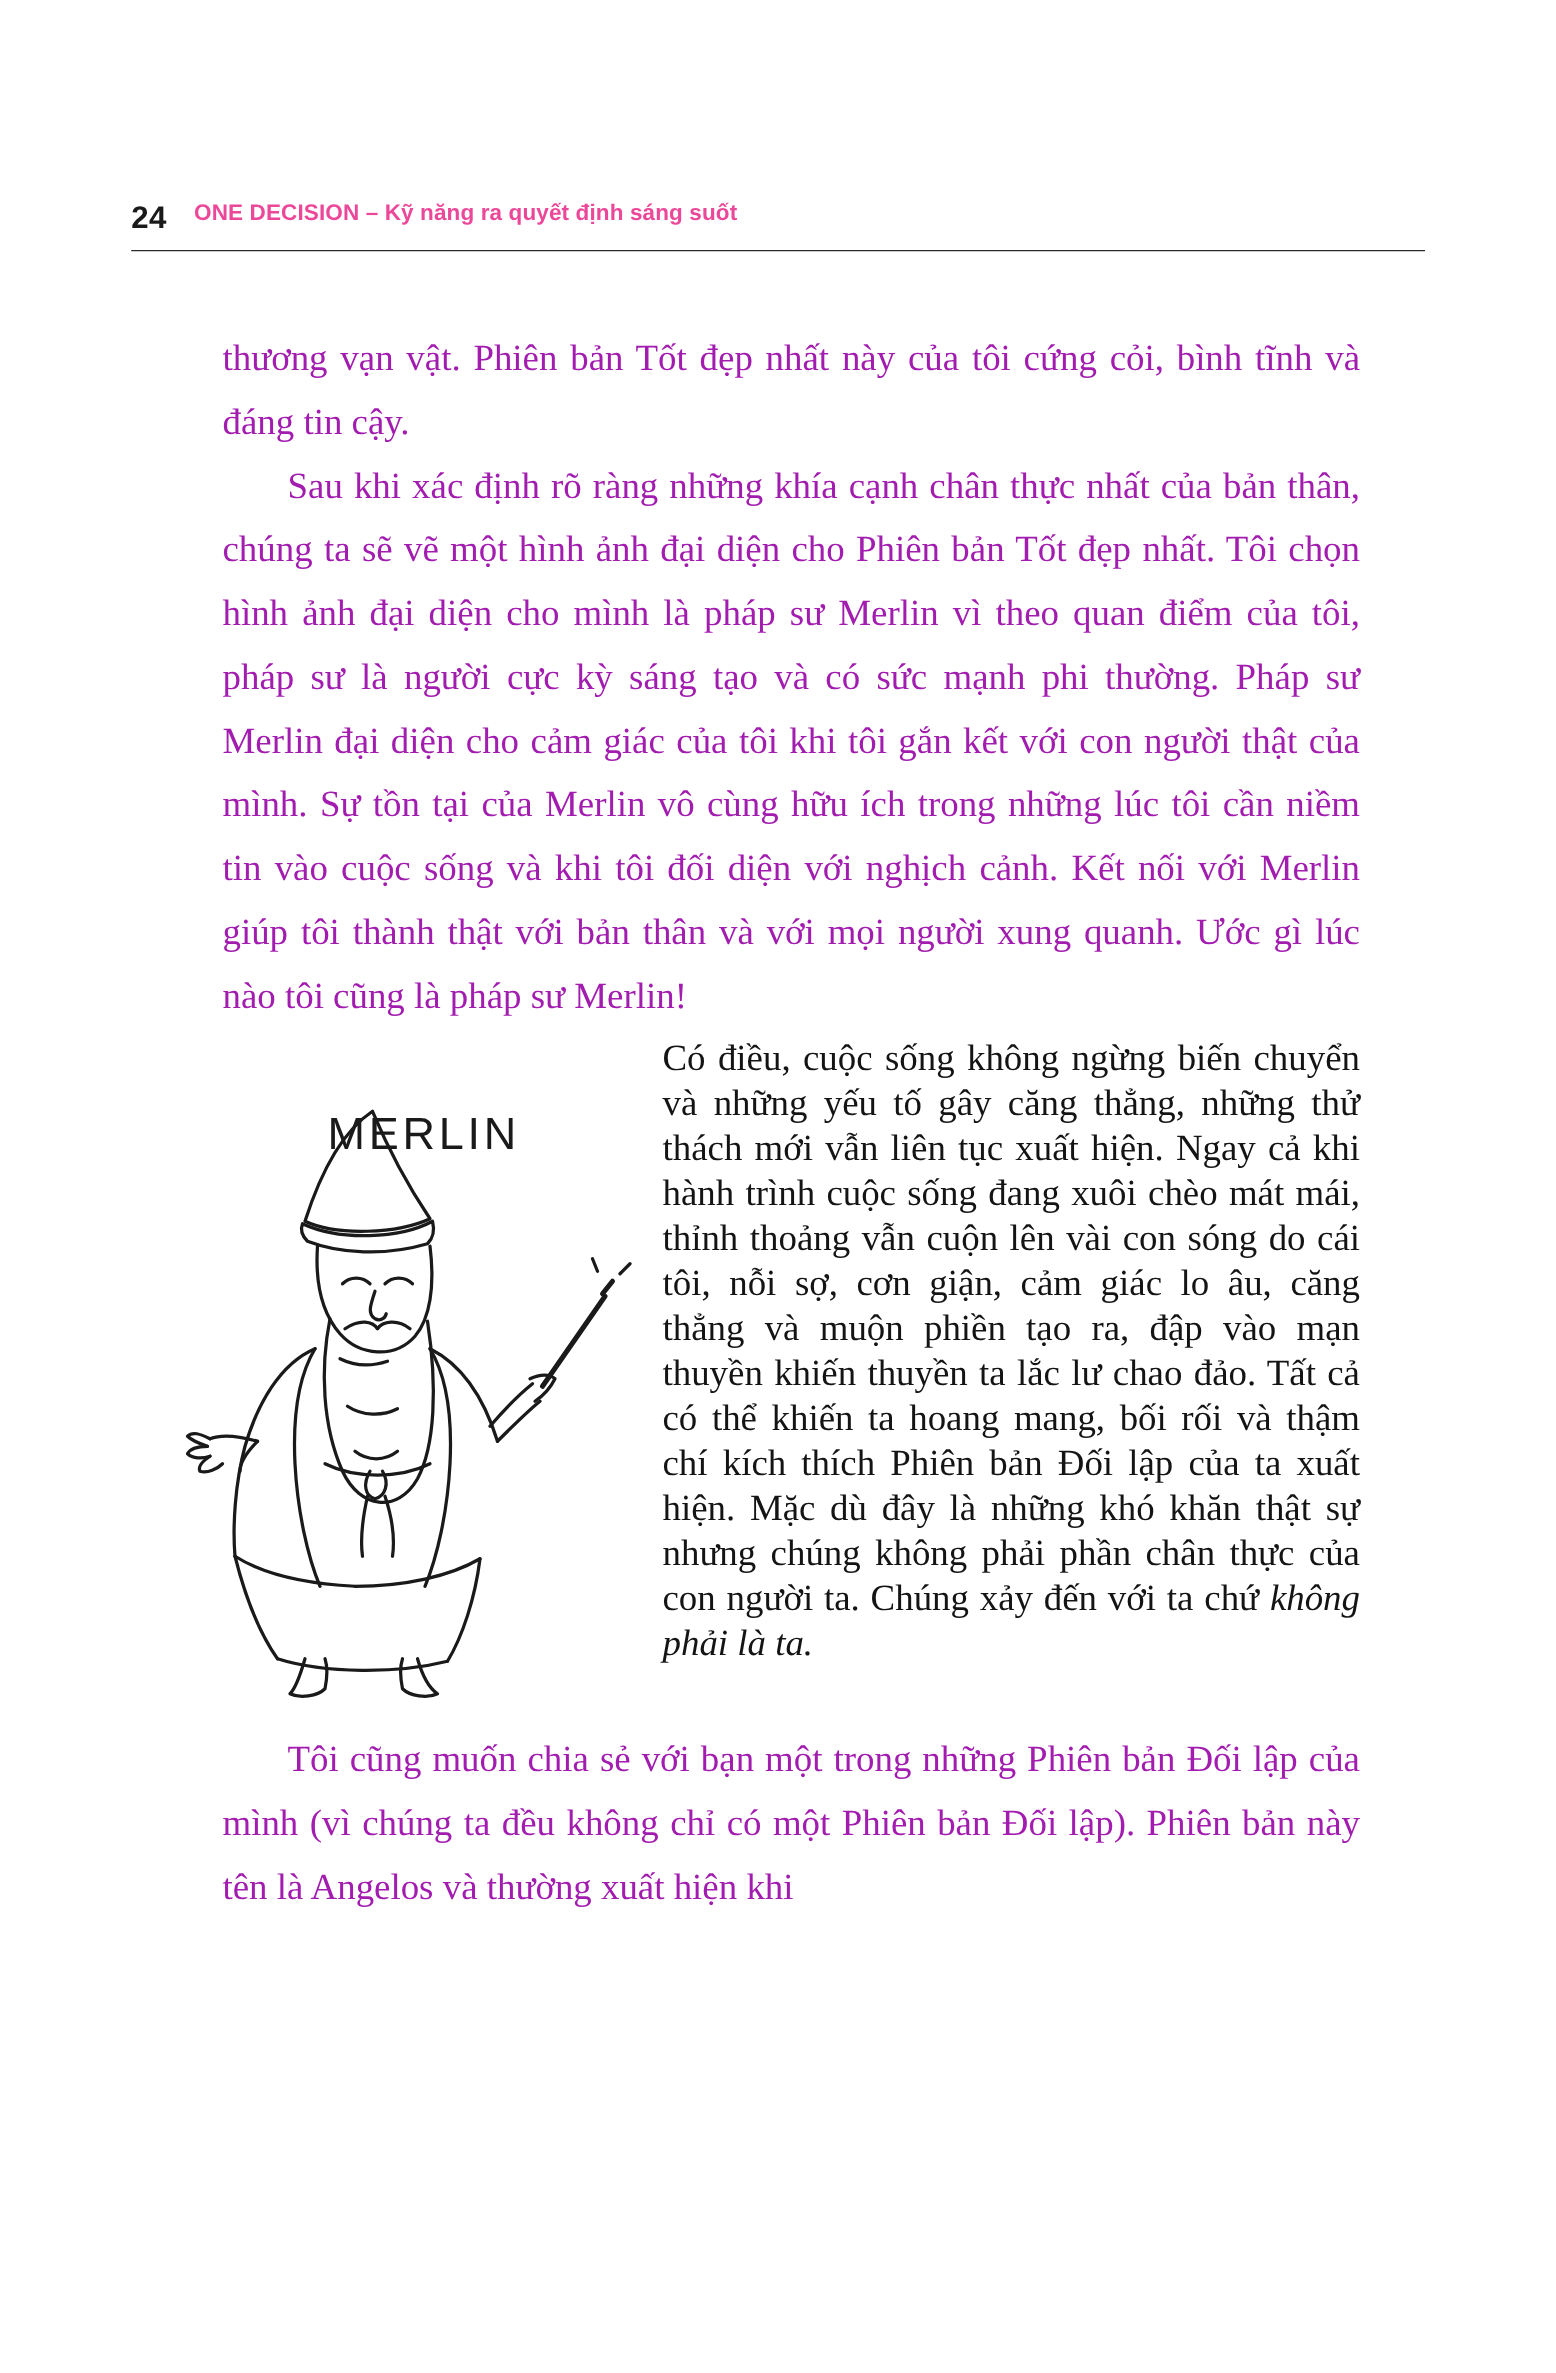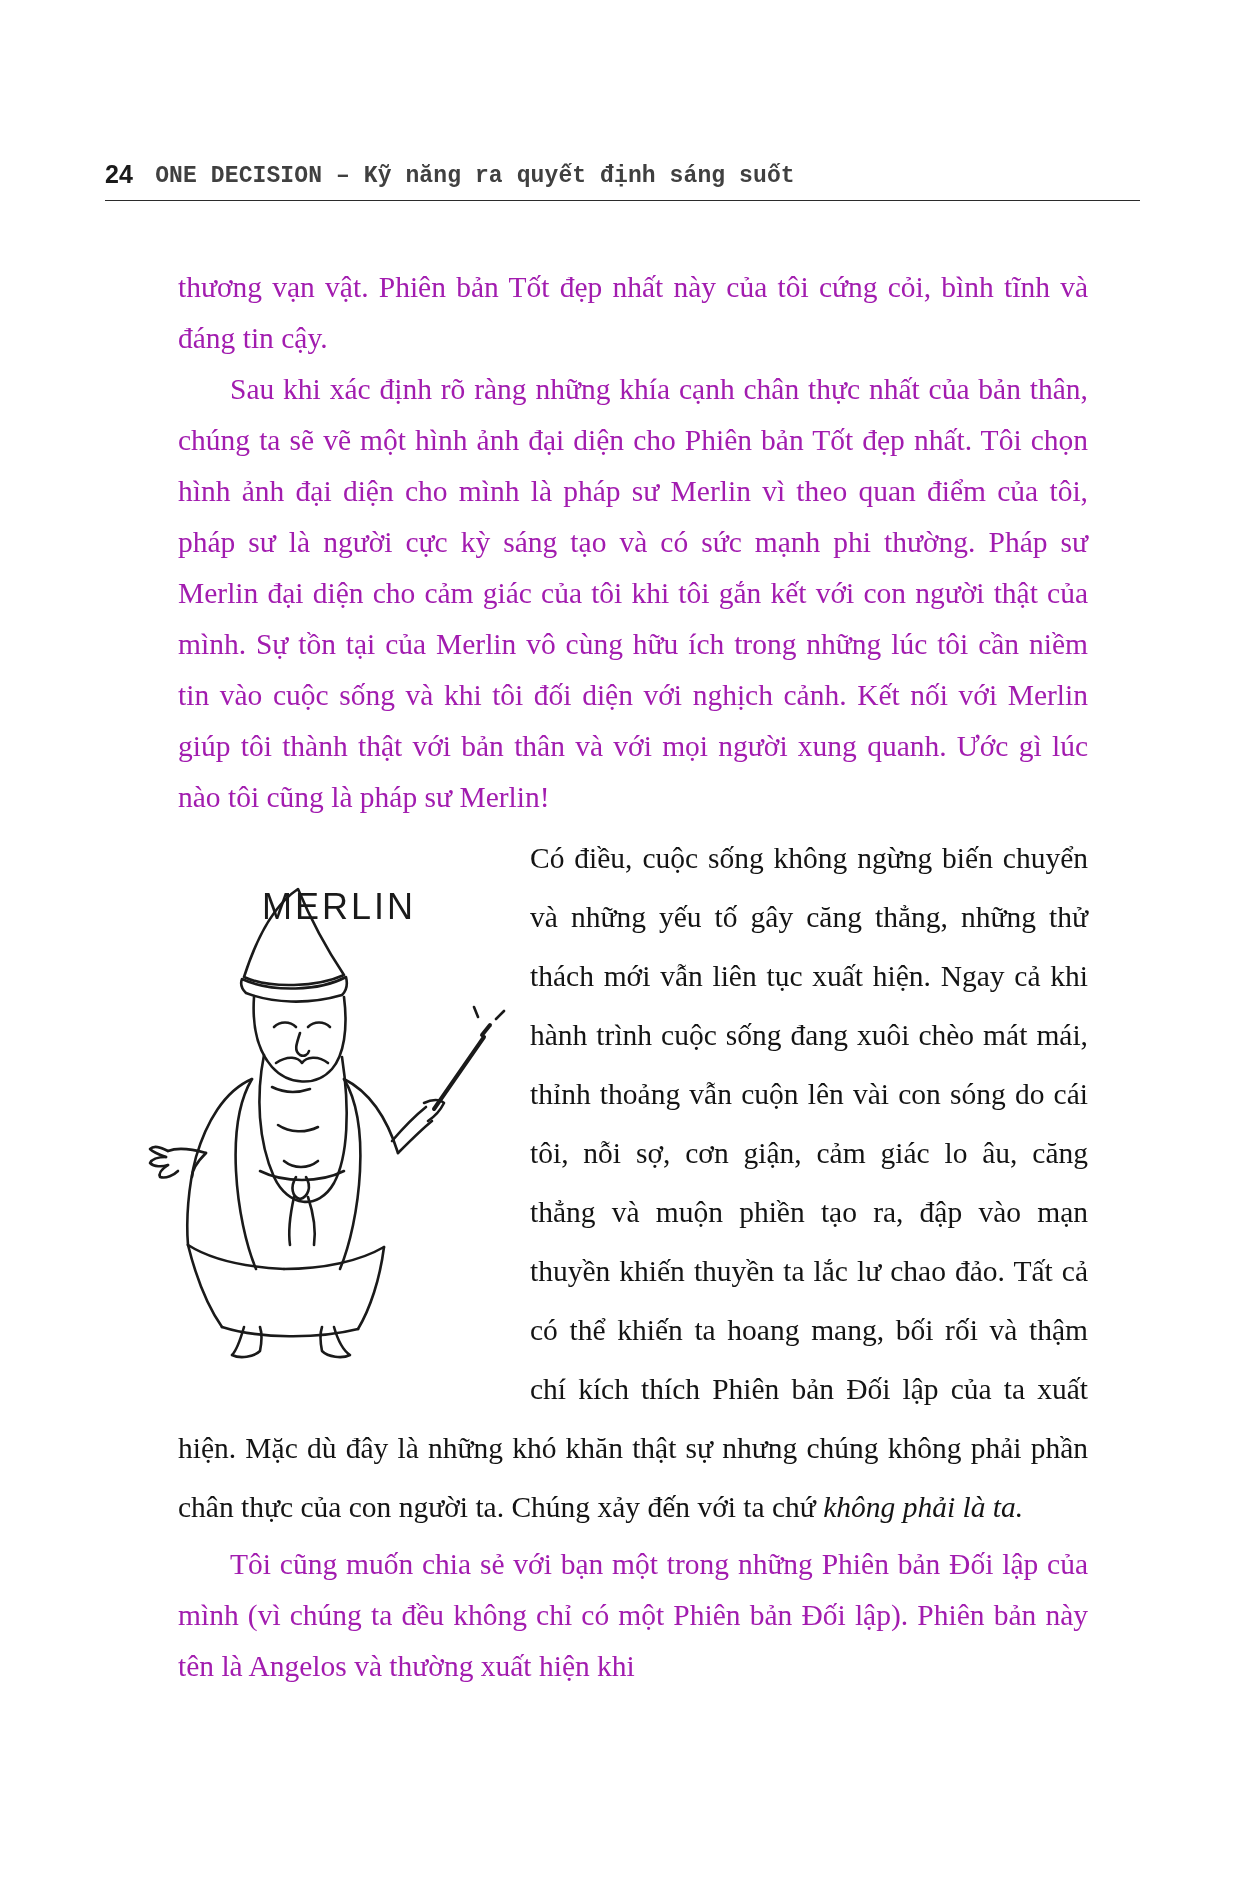--- a/index.html
+++ b/index.html
@@ -24,35 +24,35 @@
     background: #ffffff;
   }
 
   
   .header {
     position: absolute;
     left: 105px;
     top: 160px;
     width: 1040px;
     display: flex;
-    align-items: flex-end;
+    align-items: flex-start;
     gap: 22px;
   }
   .folio {
     font-family: "Liberation Sans", sans-serif;
     font-weight: bold;
     font-size: 25px;
     color: #1a1a1a;
     letter-spacing: 0.2px;
   }
   .runhead {
-    font-family: Liberation Mono, monospace;
+    font-family: Liberation Sans, sans-serif;
     font-weight: bold;
-    font-size: 23px;
-    color: #404040;
+    font-size: 18px;
+    color: #ec4899;
     letter-spacing: 0.1px;
     white-space: nowrap;
   }
   .header-rule {
     position: absolute;
     left: 105px;
     top: 200px;
     width: 1035px;
     height: 1.4px;
     background: #2b2b2b;
@@ -85,21 +85,21 @@
     float: left;
     width: 360px;
     height: 540px;
     margin: 12px 22px 0 -30px;
     position: relative;
   }
   .figure svg { display: block; }
 
   .wrapped {
     font-size: 29.5px;
-    line-height: 59px;
+    line-height: 36px;
     text-align: justify;
     color: #141414;
   }
   em { font-style: italic; }
 
   .after-figure {
     clear: both;
     padding-top: 2px;
   }
 </style>

